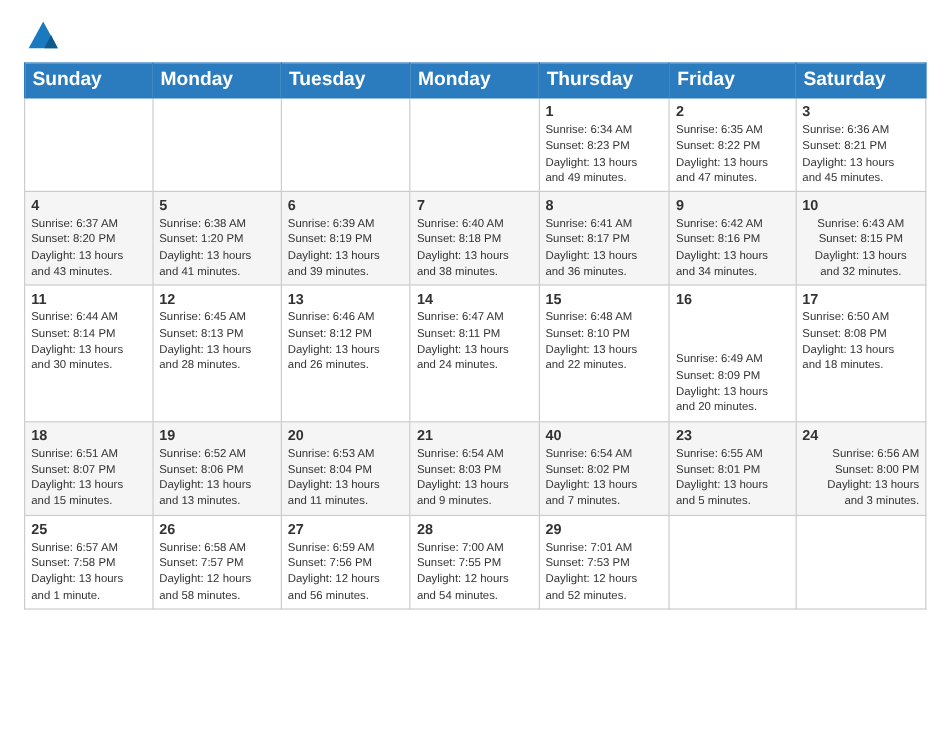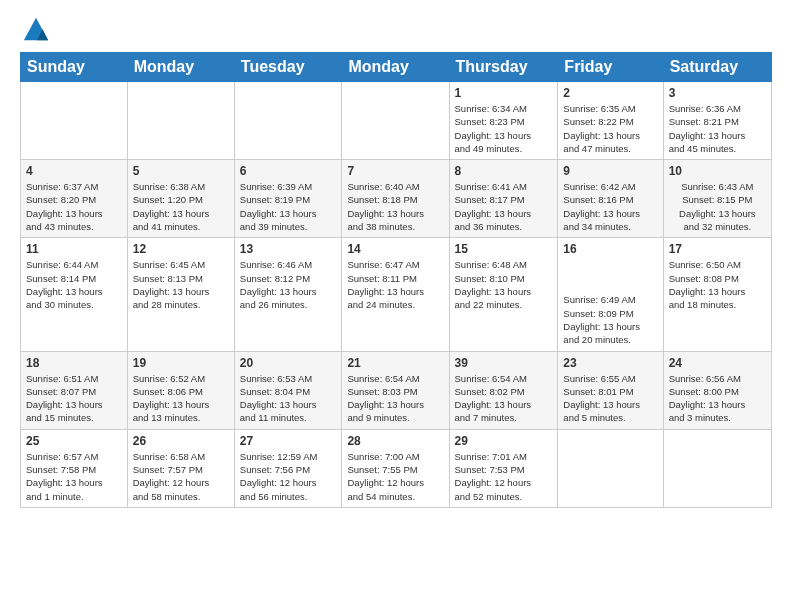--- a/index.html
+++ b/index.html
@@ -274,36 +274,36 @@
 and 11 minutes.</div>
         </td>
         <td>
           <span class="day-number">21</span>
           <div class="day-info" style="white-space: pre-line;">Sunrise: 6:54 AM
 Sunset: 8:03 PM
 Daylight: 13 hours
 and 9 minutes.</div>
         </td>
         <td>
-          <span class="day-number">39</span>
+          <span class="day-number">40</span>
           <div class="day-info" style="white-space: pre-line;">Sunrise: 6:54 AM
 Sunset: 8:02 PM
 Daylight: 13 hours
 and 7 minutes.</div>
         </td>
         <td>
           <span class="day-number">23</span>
           <div class="day-info" style="white-space: pre-line;">Sunrise: 6:55 AM
 Sunset: 8:01 PM
 Daylight: 13 hours
 and 5 minutes.</div>
         </td>
         <td>
           <span class="day-number">24</span>
-          <div class="day-info" style="white-space: pre-line;">Sunrise: 6:56 AM
+          <div class="day-info" style="white-space: pre-line; text-align: right;">Sunrise: 6:56 AM
 Sunset: 8:00 PM
 Daylight: 13 hours
 and 3 minutes.</div>
         </td>
       </tr>
       <tr>
         <td>
           <span class="day-number">25</span>
           <div class="day-info" style="white-space: pre-line;">Sunrise: 6:57 AM
 Sunset: 7:58 PM
@@ -312,21 +312,21 @@
         </td>
         <td>
           <span class="day-number">26</span>
           <div class="day-info" style="white-space: pre-line;">Sunrise: 6:58 AM
 Sunset: 7:57 PM
 Daylight: 12 hours
 and 58 minutes.</div>
         </td>
         <td>
           <span class="day-number">27</span>
-          <div class="day-info" style="white-space: pre-line;">Sunrise: 12:59 AM
+          <div class="day-info" style="white-space: pre-line;">Sunrise: 6:59 AM
 Sunset: 7:56 PM
 Daylight: 12 hours
 and 56 minutes.</div>
         </td>
         <td>
           <span class="day-number">28</span>
           <div class="day-info" style="white-space: pre-line;">Sunrise: 7:00 AM
 Sunset: 7:55 PM
 Daylight: 12 hours
 and 54 minutes.</div>

